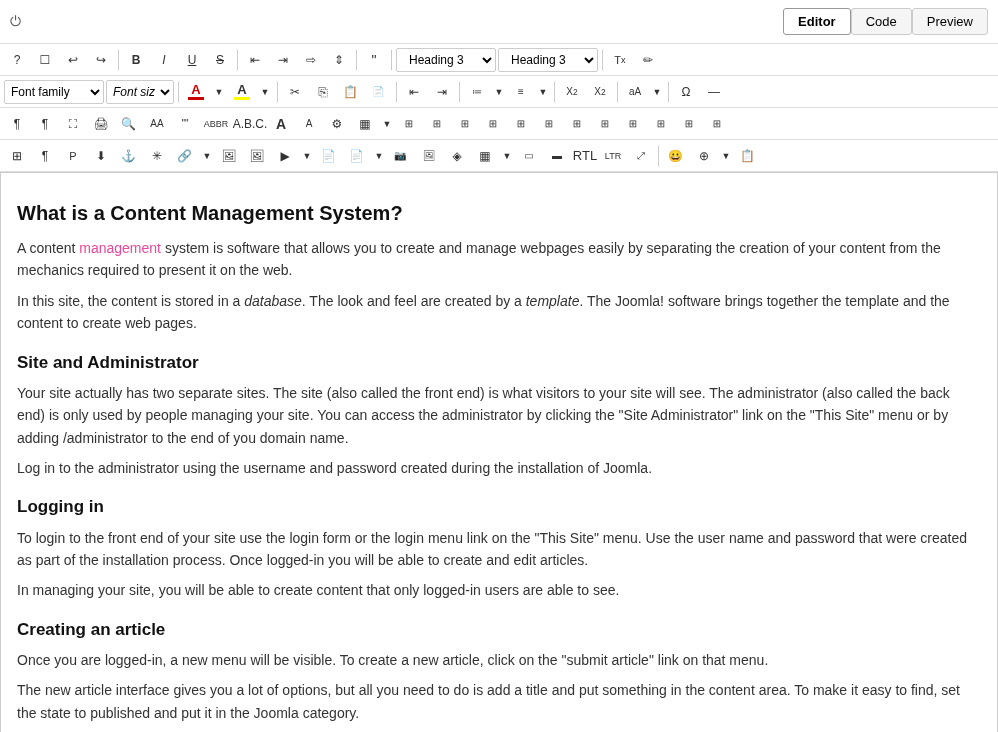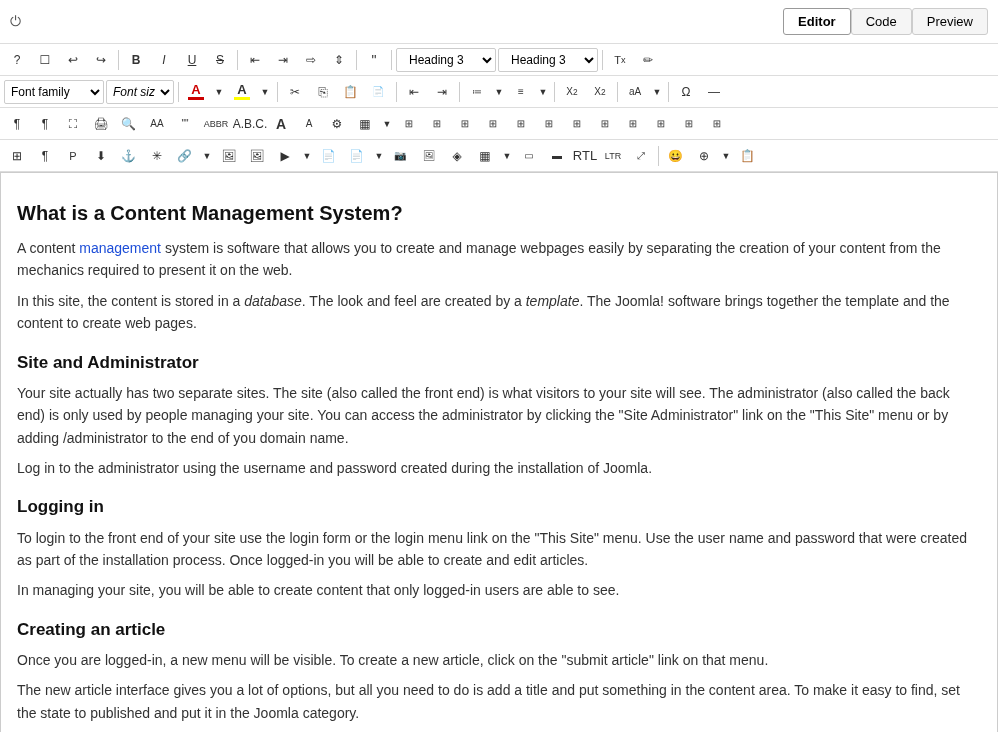--- a/index.html
+++ b/index.html
@@ -105,21 +105,21 @@
       margin: 14px 0 6px 0;
       color: #111;
     }
 
     .editor-content p {
       margin-bottom: 8px;
       font-size: 14px;
     }
 
     .editor-content a {
-      color: #1d4ed8;
+      color: #ec4899;
       text-decoration: none;
     }
 
     .editor-content em { font-style: italic; }
 
     .font-family-select, .font-size-select {
       height: 24px;
       border: 1px solid #ccc;
       background: #fff;
       font-size: 12px;

